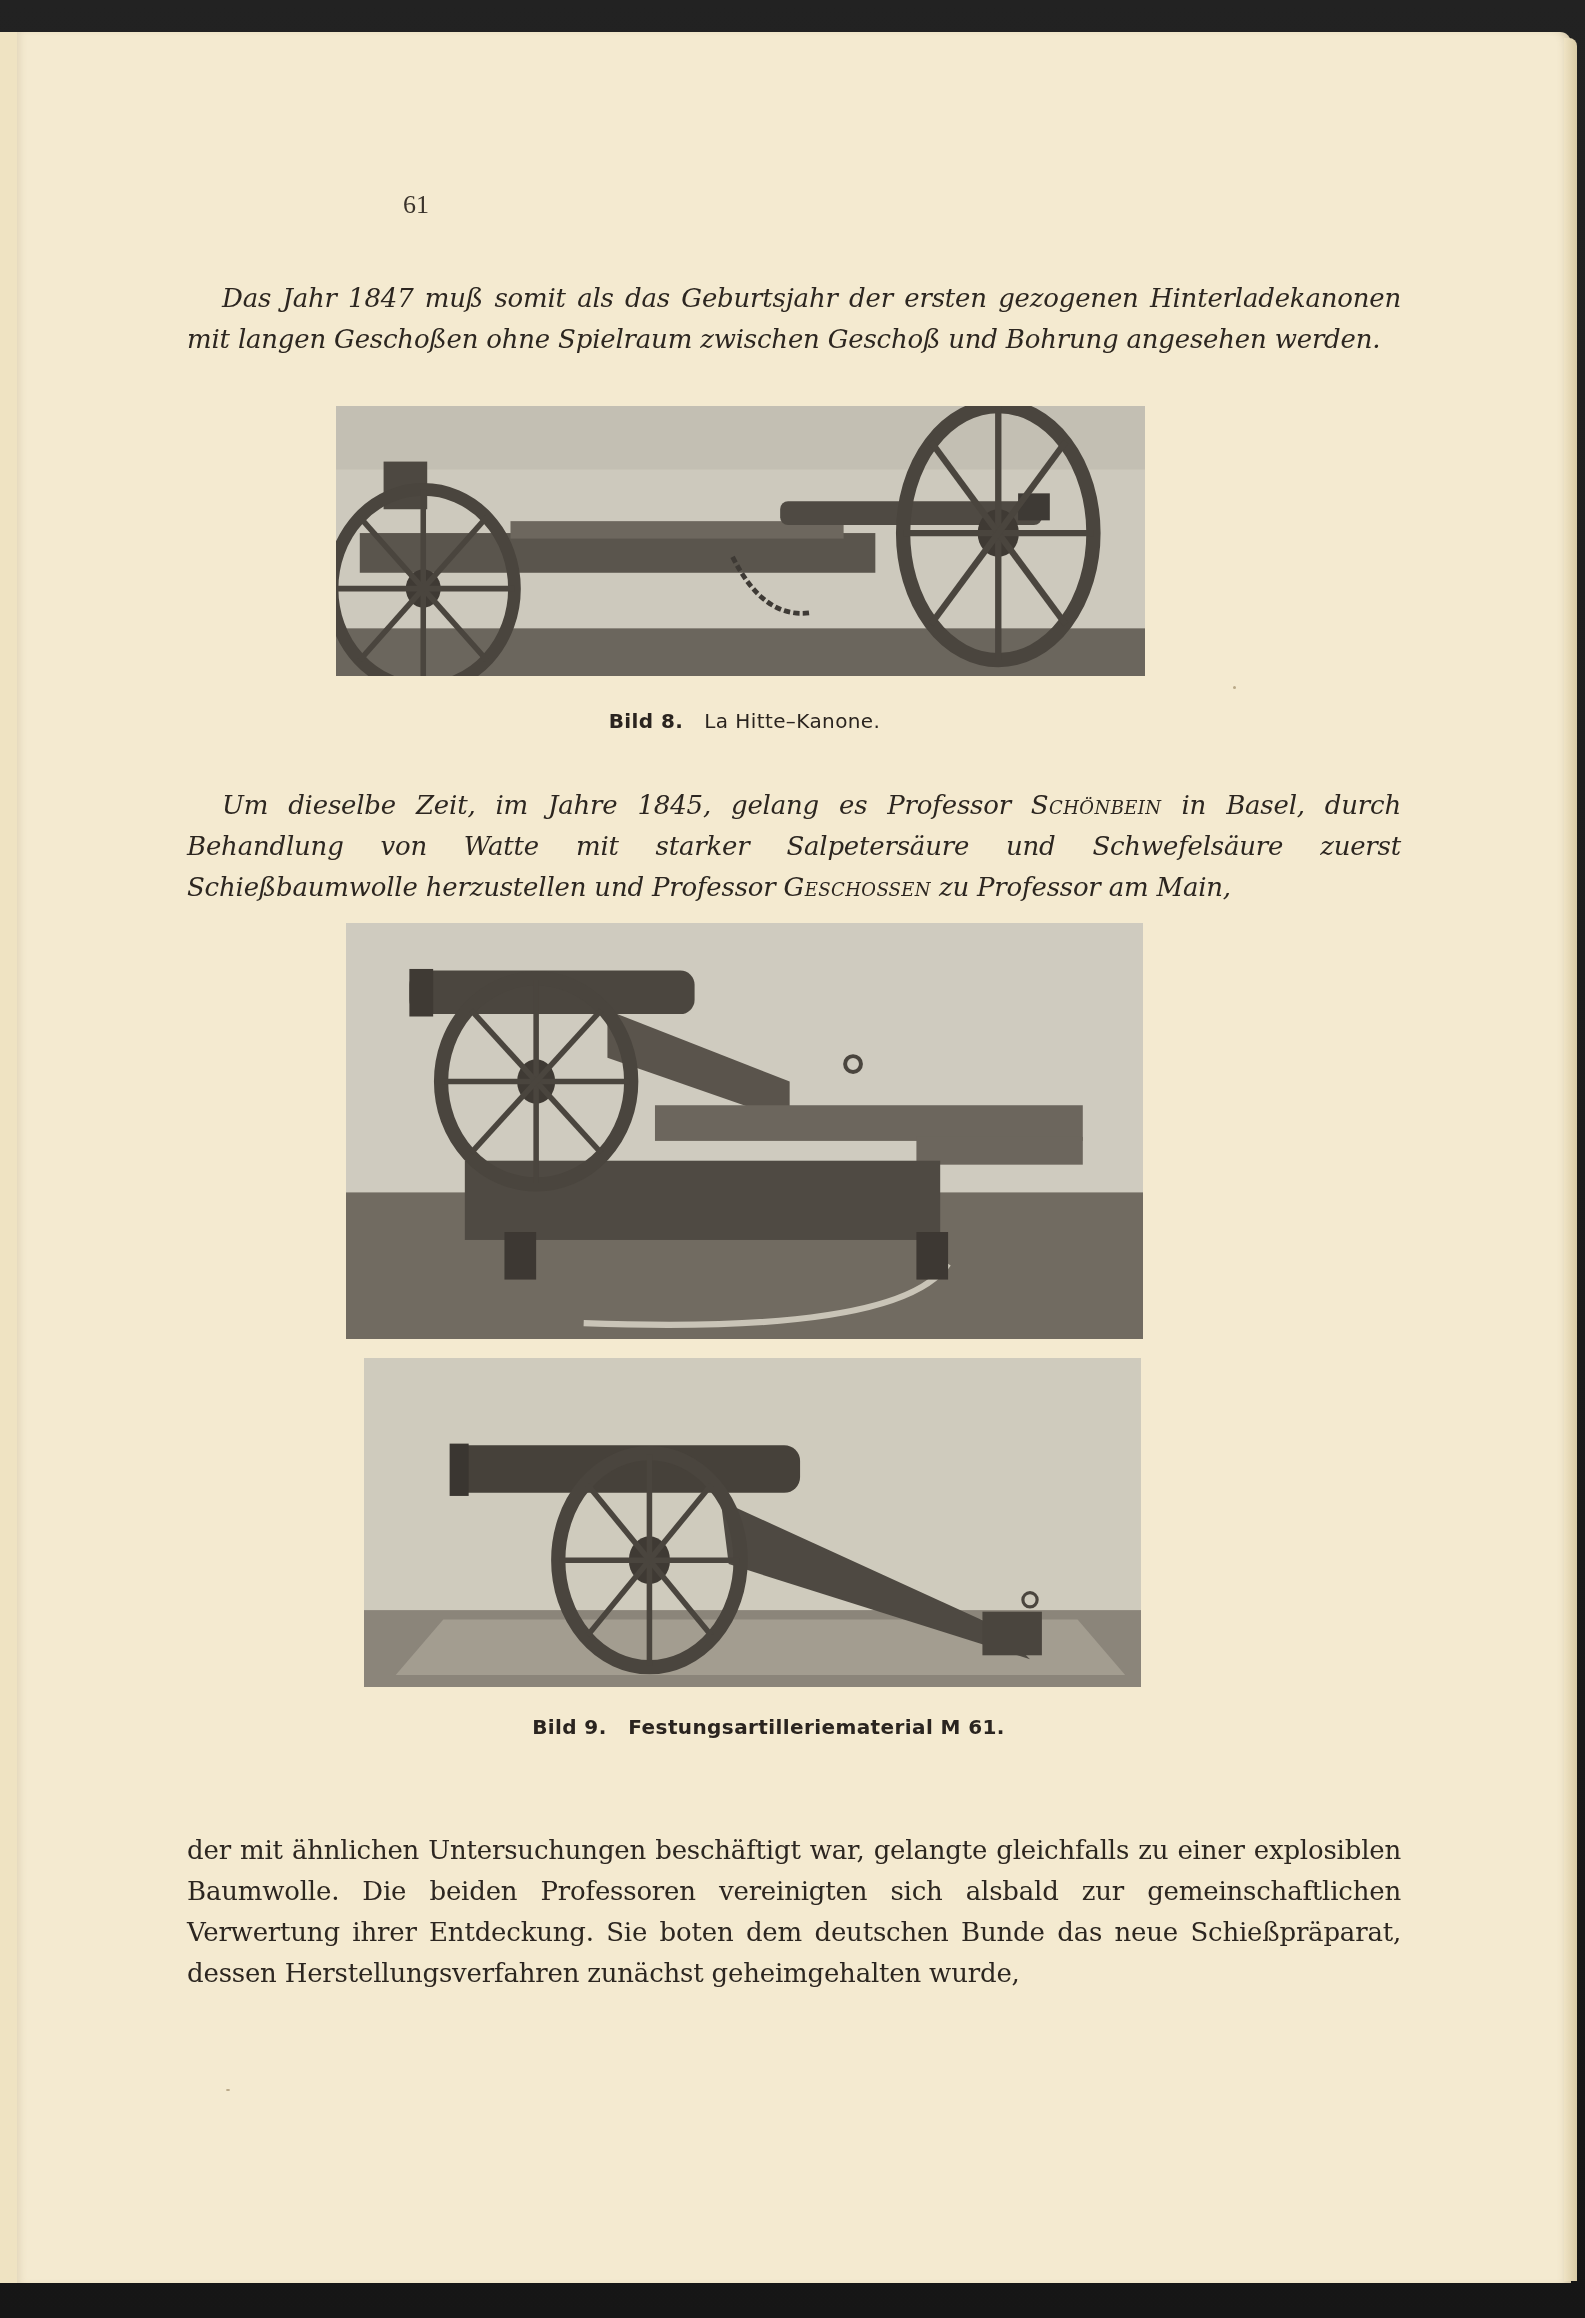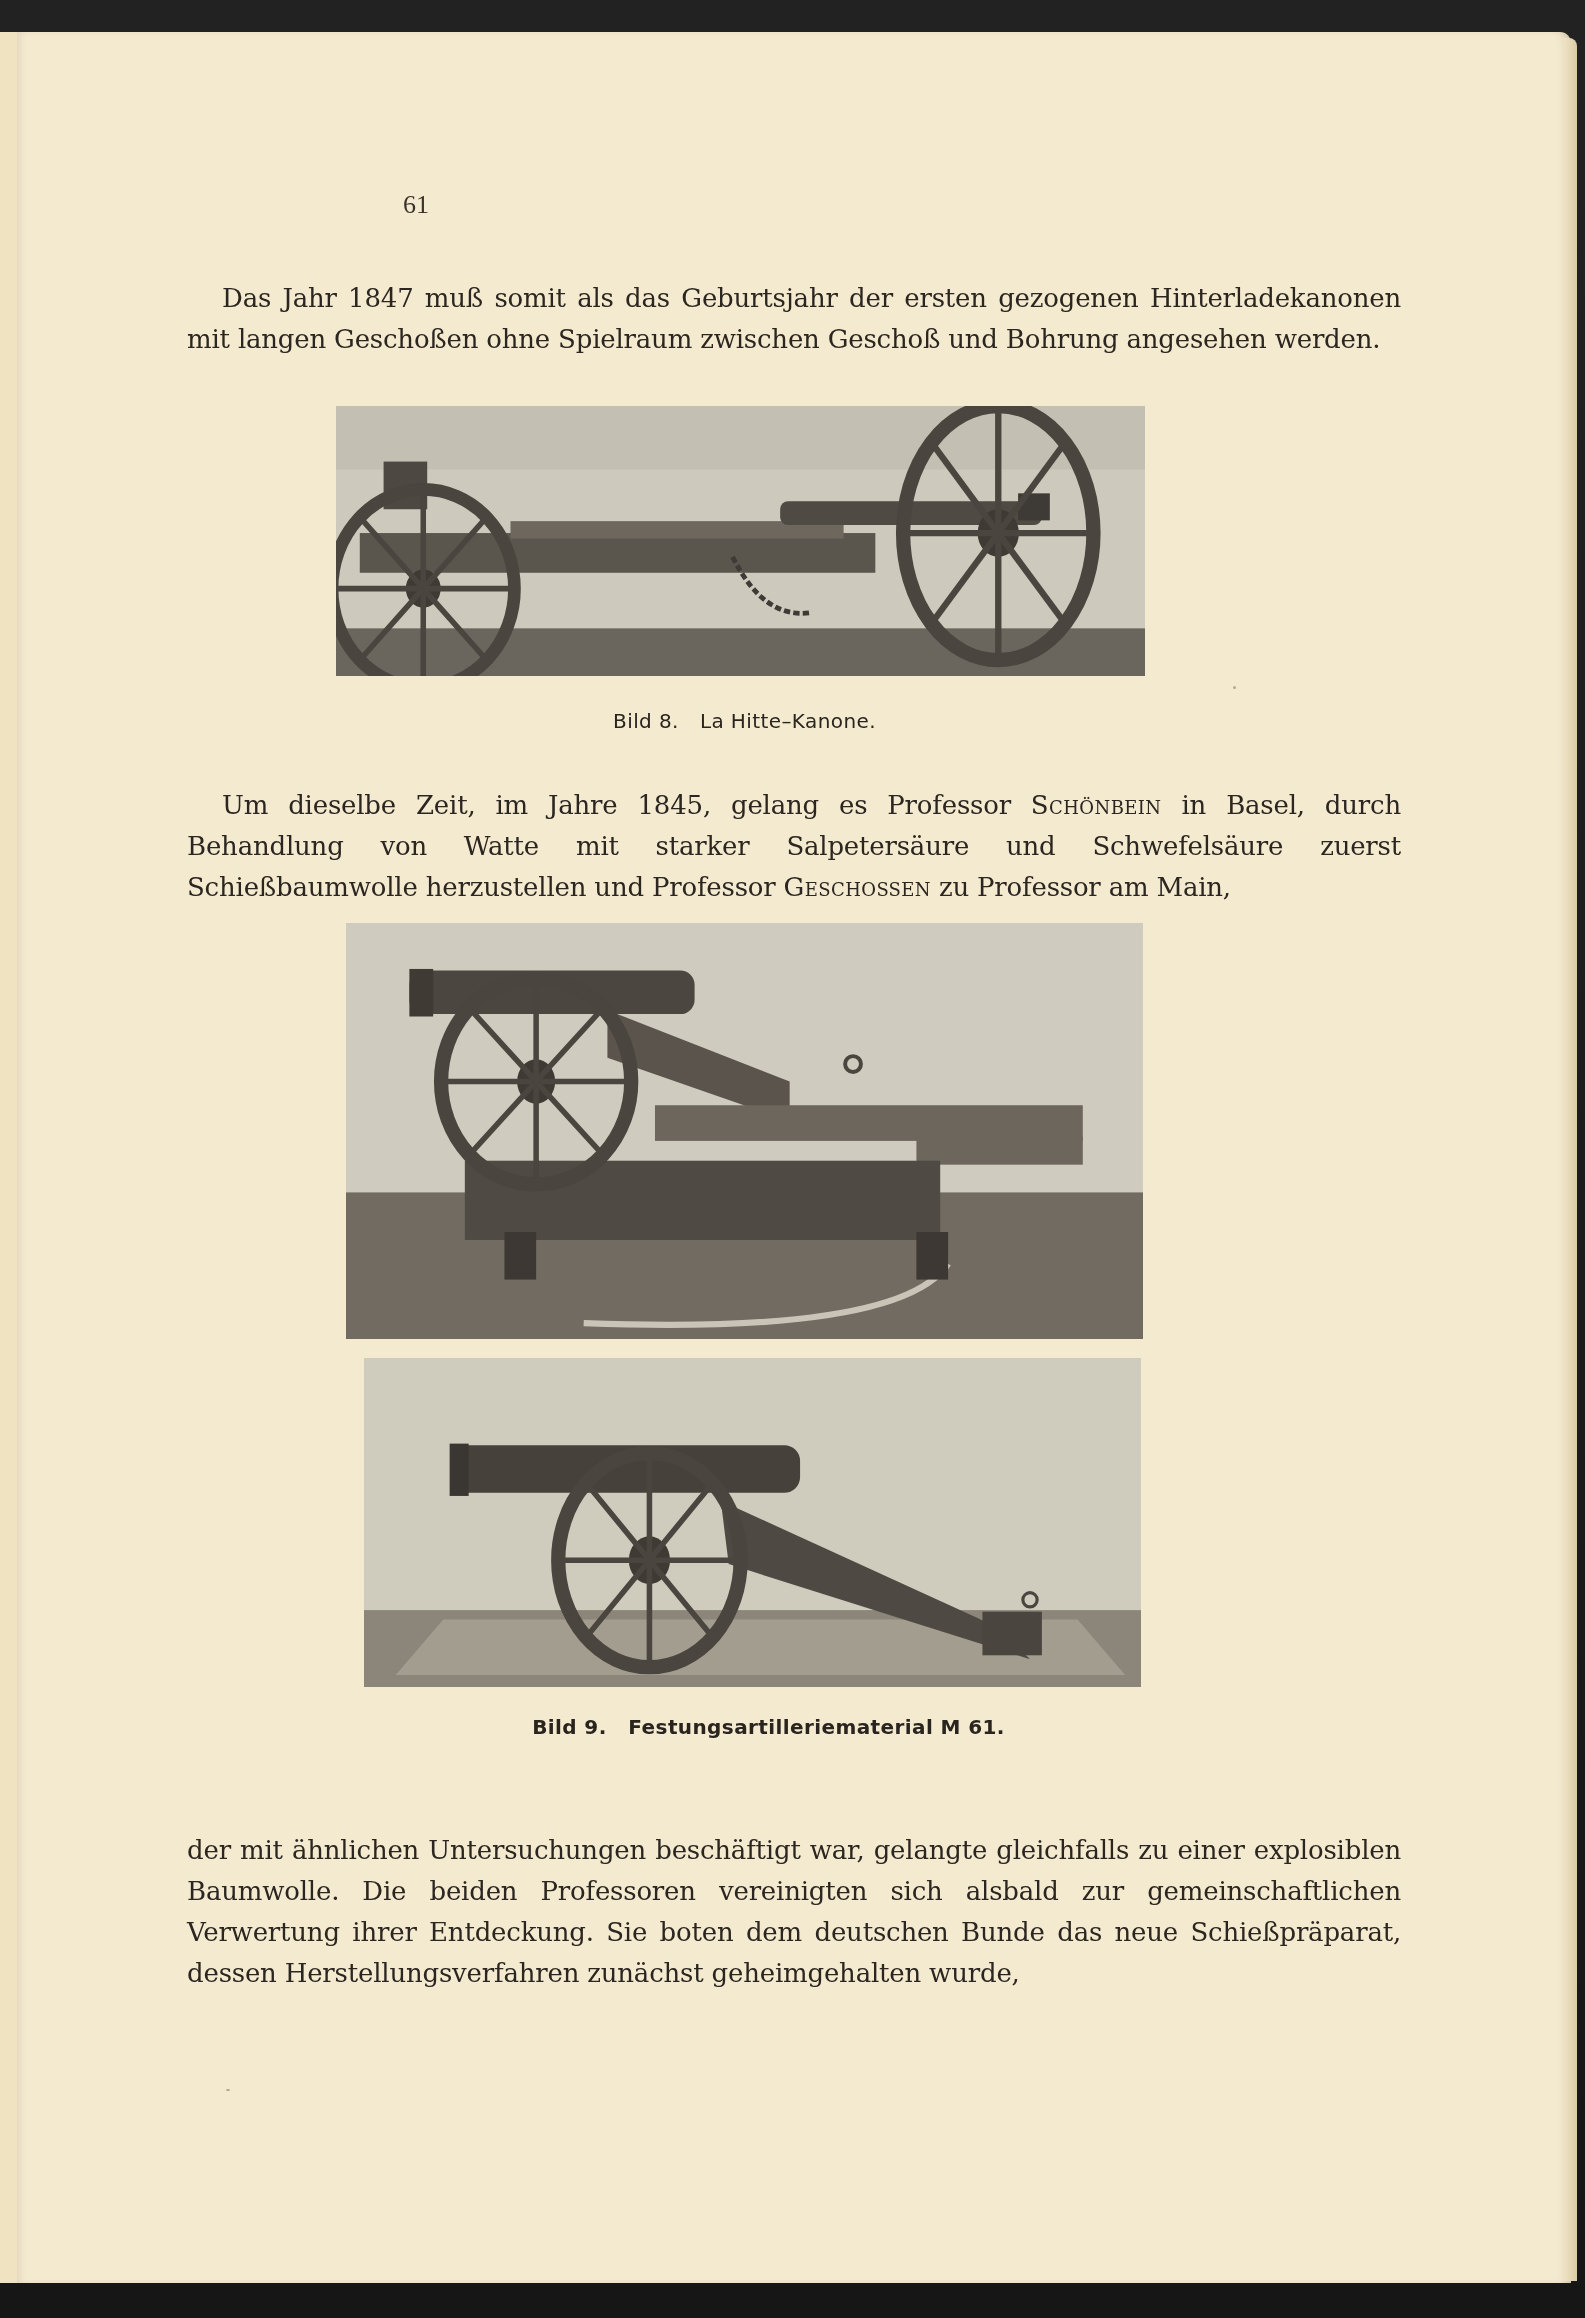--- a/index.html
+++ b/index.html
@@ -42,30 +42,30 @@
     }
     .body-text {
       position: absolute; left: 187px; width: 1214px;
       font-family: "DejaVu Serif", serif; font-size: 26px; line-height: 41px;
       color: #2c2620; text-align: justify; text-align-last: left;
       letter-spacing: -0.2px;
     }
     .p1 { top: 252px; }
     .p2 { top: 759px; }
     .p3 { top: 1782px; margin-top: 48px; }
-    .indent { text-indent: 35px; }
+    .indent { text-indent: 35px; font-style: italic; }
     .sc { font-variant: small-caps; letter-spacing: 0.4px; }
     .caption {
       position: absolute; width: 1585px; left: 0; text-align: center;
       font-family: "DejaVu Sans", sans-serif; font-size: 20px; color: #2a241f;
       letter-spacing: 0.4px;
     }
     .cap8 { top: 709px; left: -48px; }
     .cap9 { top: 1715px; left: -24px; font-weight: bold; }
-    .cap-num { margin-right: 14.3px; }
+    .cap-num { margin-right: 14.3px; font-weight: bold; }
 
     .photo {
       position: absolute; overflow: hidden;
       background: #c9c5b8;
     }
     .photo svg { display: block; width: 100%; height: 100%; }
     .ph8 { left: 336px; top: 406px; width: 809px; height: 270px; }
     .ph9a { left: 346px; top: 923px; width: 797px; height: 416px; }
     .ph9b { left: 364px; top: 1358px; width: 777px; height: 329px; }
     .dust { position: absolute; background: #b9a988; border-radius: 50%; }

